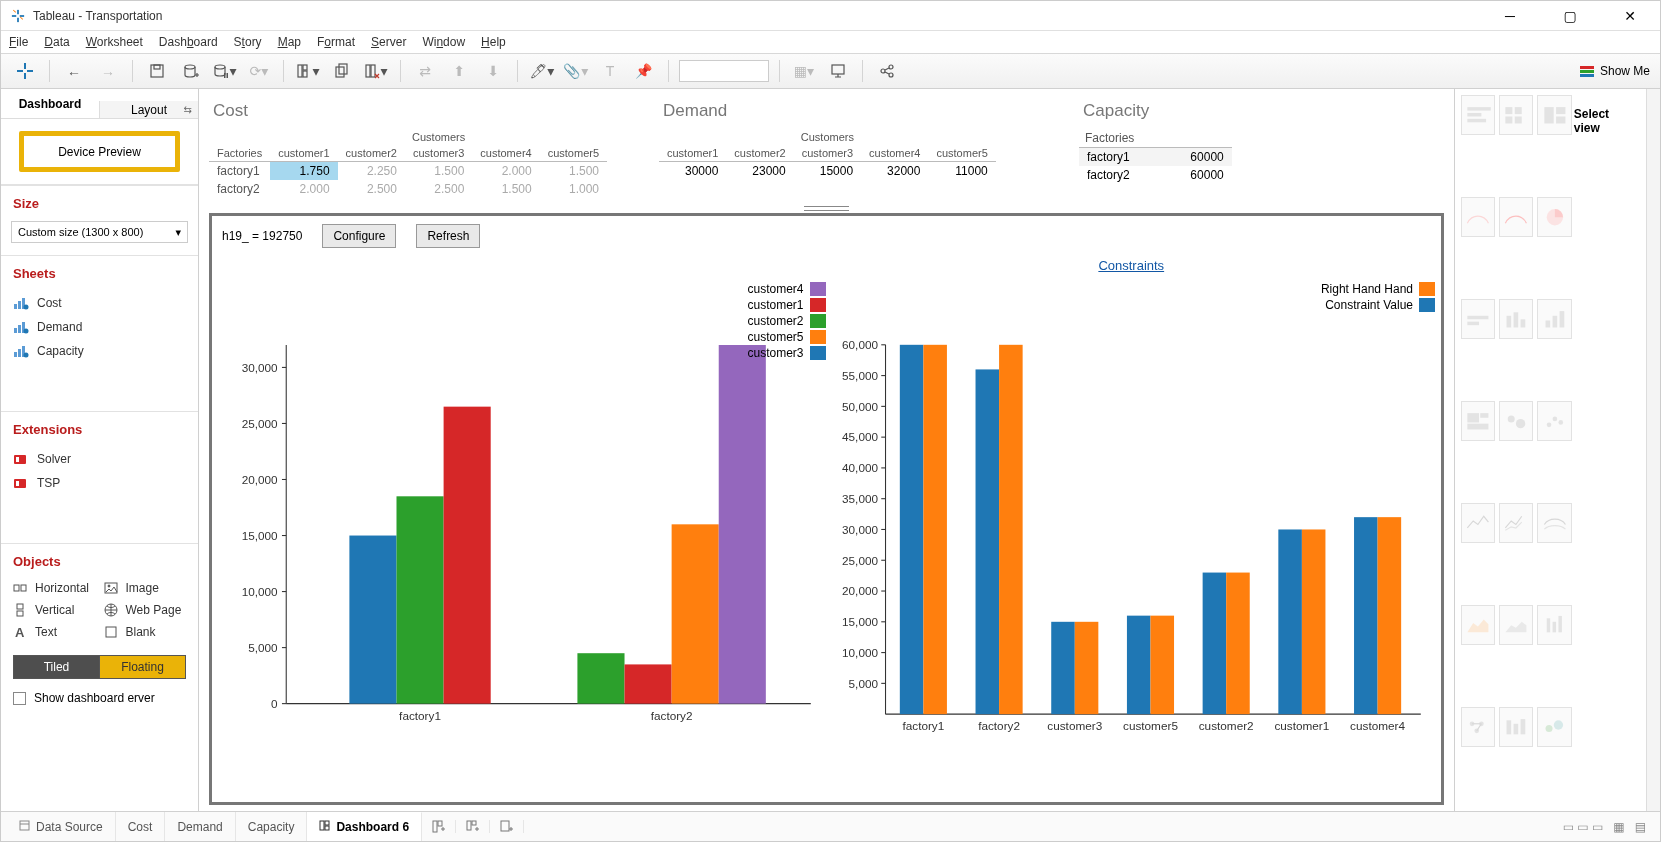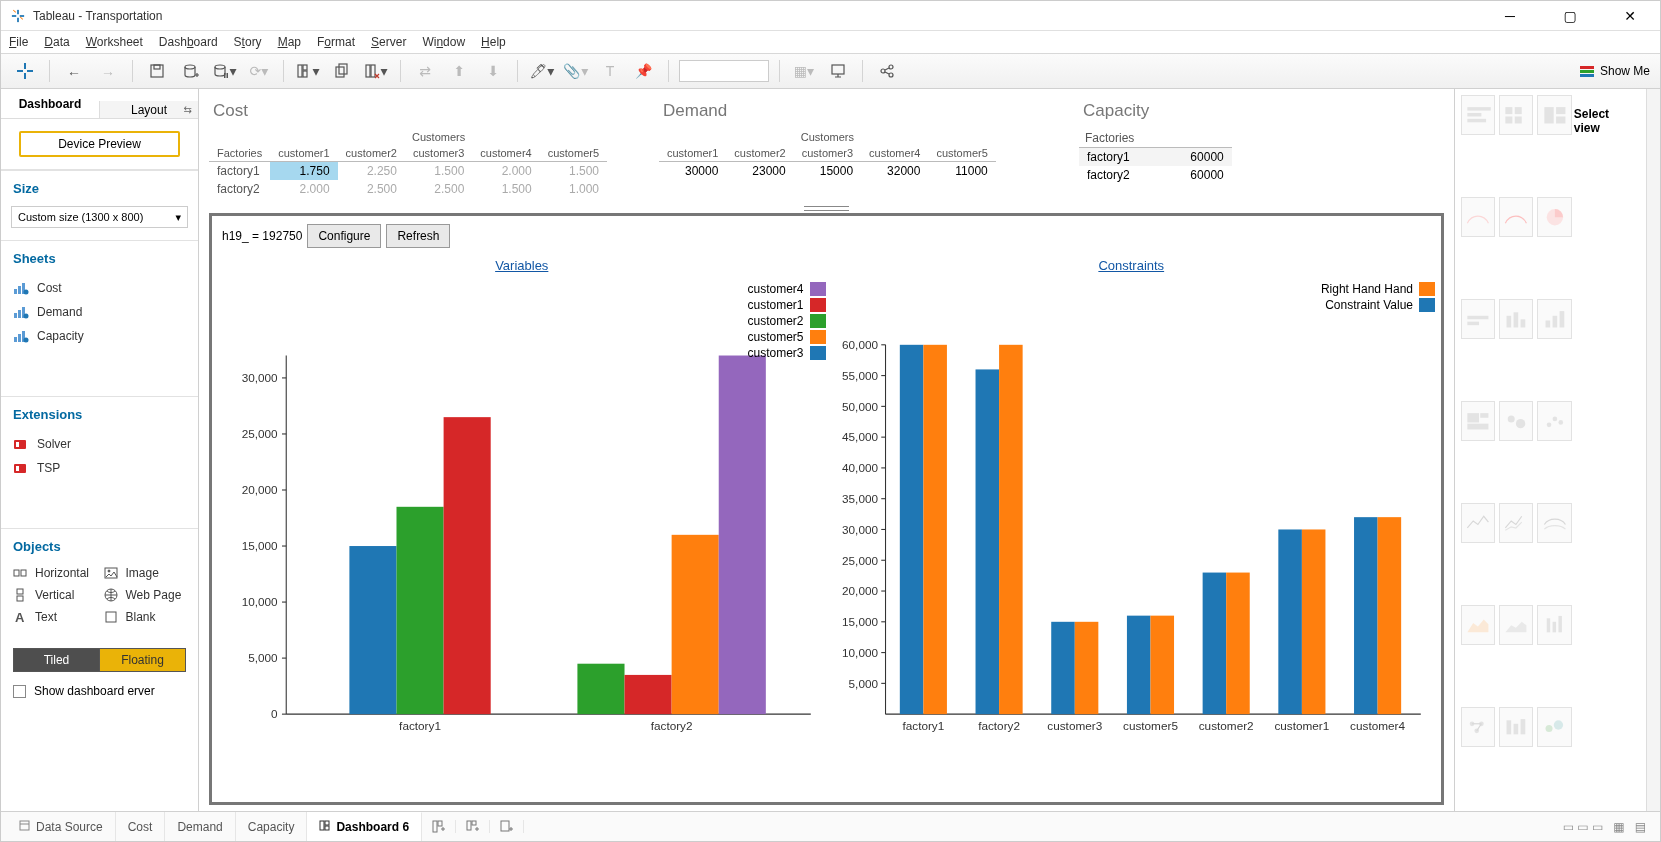--- a/index.html
+++ b/index.html
@@ -21,32 +21,32 @@
 .show-me-icon { display:flex; flex-direction:column; gap:1px;}
 .show-me-icon span{ width:14px; height:3px;}
 .main { flex: 1; display: flex; overflow: hidden; }
 .side-pane { width: 198px; border-right: 1px solid #d0d0d0; display: flex; flex-direction: column; }
 .side-tabs { display: flex; height: 30px; border-bottom: 1px solid #ddd; }
 .side-tab { flex: 1; display: flex; align-items: center; justify-content: center; font-size: 12px; cursor: pointer; position:relative;}
 .side-tab.dashboard { font-weight: 700; background: #fff; }
 .side-tab.layout { background: #f4f4f4; border-left: 1px solid #ddd; margin-top: 12px; }
 .side-tab .transfer{ position:absolute; right:6px; font-size:10px; color:#666;}
 .device-preview { padding: 12px 18px; border-bottom: 1px solid #e2e2e2; }
-.device-preview button { width: 100%; height: 26px; font-size: 12px; border: 2px solid #eab308; background: #fff; border-radius: 2px; cursor: pointer; }
-.section-head { font-size: 13px; font-weight: 700; padding: 10px 12px 6px 12px; color: #0369a1; }
+.device-preview button { width: 100%; height: 41px; font-size: 12px; border: 5px solid #eab308; background: #fff; border-radius: 2px; cursor: pointer; }
+.section-head { font-size: 13px; font-weight: 700; padding: 10px 12px 6px 12px; color: #b91c1c; }
 .size-drop { margin: 4px 10px 12px 10px; height: 22px; border: 1px solid #ccc; font-size: 11px; display: flex; align-items: center; padding: 0 6px; justify-content: space-between; background: #fff; cursor:pointer;}
 .divline{ border-top:1px solid #e2e2e2; }
 .sheet-list { padding: 6px 0 50px 0; display: flex; flex-direction: column; gap: 4px; }
 .sheet-item, .ext-item { display: flex; align-items: center; gap: 8px; padding: 3px 12px; font-size: 12px; color: #333; cursor: pointer; }
 .sheet-item svg, .ext-item svg { width: 16px; height: 14px; }
 .ext-list { padding: 6px 0 50px 0; display: flex; flex-direction: column; gap: 4px; }
 .obj-grid { display: grid; grid-template-columns: 1fr 1fr; gap: 8px 8px; padding: 6px 12px 12px 12px; }
 .obj-item { display: flex; align-items: center; gap: 8px; font-size: 12px; color: #333; cursor: pointer; }
 .obj-item svg { width: 14px; height: 14px; stroke:#555; fill:none;}
-.tile-float { display: flex; margin: 12px 12px 12px 12px; justify-content: space-between; }
+.tile-float { display: flex; margin: 4px 12px 12px 12px; justify-content: space-between; }
 .tile-float div { flex: 1; height: 24px; display: flex; align-items: center; justify-content: center; font-size: 12px; cursor: pointer; border: 1px solid #555; }
 .tile-float .tiled { background: #4e4e4e; color: #fff; }
 .tile-float .floating { background: #eab308; color: #333; border-left:none;}
 .show-title { display: flex; align-items: center; gap: 8px; padding: 0 12px 12px 12px; font-size: 12px; }
 .show-title .chk { width: 13px; height: 13px; border: 1px solid #888; }
 .canvas { flex: 1; display: flex; flex-direction: column; overflow: hidden; background: #fff; }
 .top-views { display: flex; padding: 8px 10px 0 10px; gap: 10px; }
 .view { flex-shrink: 0; }
 .view-title { font-size: 17px; color: #777; margin: 4px 0 8px 4px; }
 .tbl { font-size: 12px; border-collapse: collapse; }
@@ -55,21 +55,21 @@
 .tbl .row-head { text-align: left; color: #555; }
 .tbl .hdr-row th{ border-bottom:1px solid #bbb;}
 .tbl .highlight{ background:#a6d8ef; color:#000;}
 .tbl .grey{ color:#aaa;}
 .cap-table{ border-collapse:collapse; font-size:12px;}
 .cap-table th{ text-align:left; padding:2px 6px; color:#555; border-bottom:1px solid #bbb; font-weight:400;}
 .cap-table td{ padding:2px 8px;}
 .cap-table td.num{ text-align:right; padding-left:50px;}
 .splitter { height: 5px; margin: 8px auto 2px auto; width: 45px; border-top:1px solid #888; border-bottom:1px solid #888;}
 .charts-wrap { flex: 1; border: 3px solid #777; margin: 0 10px 6px 10px; padding: 6px 10px; display: flex; flex-direction: column; }
-.charts-head { display: flex; align-items: center; gap: 5px; font-size: 12px; padding: 2px 0 10px 0; }
+.charts-head { display: flex; align-items: center; gap: 20px; font-size: 12px; padding: 2px 0 10px 0; }
 .btn-small { height: 24px; padding: 0 10px; font-size: 12px; border: 1px solid #999; background: #e9e9e9; cursor: pointer; }
 .charts-row { flex: 1; display: flex; gap: 10px; }
 .chart-col { position: relative; flex:1; display:flex; flex-direction:column;}
 .chart-title { text-align: center; font-size: 13px; color: #1257a5; text-decoration: underline; margin-bottom: 6px; }
 .chart-legend { position:absolute; top:24px; right:-4px; font-size:12px;}
 .chart-legend div{ display:flex; align-items:center; justify-content:flex-end; gap:6px; margin-bottom:2px;}
 .chart-legend .sw{ width:16px; height:14px;}
 svg.plot { width:100%; flex:1; }
 .plot text{ font-size:11px; fill:#333;}
 .plot .axis{ stroke:#333; stroke-width:1;}
@@ -422,21 +422,20 @@
     </div>
     <div class="splitter"></div>
     <div class="charts-wrap">
       <div class="charts-head">
         <span>h19_ = 192750</span>
         <button class="btn-small">Configure</button>
         <button class="btn-small">Refresh</button>
       </div>
       <div class="charts-row">
         <div class="chart-col" style="flex:1;">
-          <div class="chart-title">Variables</div>
           <div class="chart-legend">
             <div>
                 <span>customer4</span>
                 <span class="sw" style="background:#9467bd;"></span>
               </div>
             <div>
                 <span>customer1</span>
                 <span class="sw" style="background:#d62728;"></span>
               </div>
             <div>

